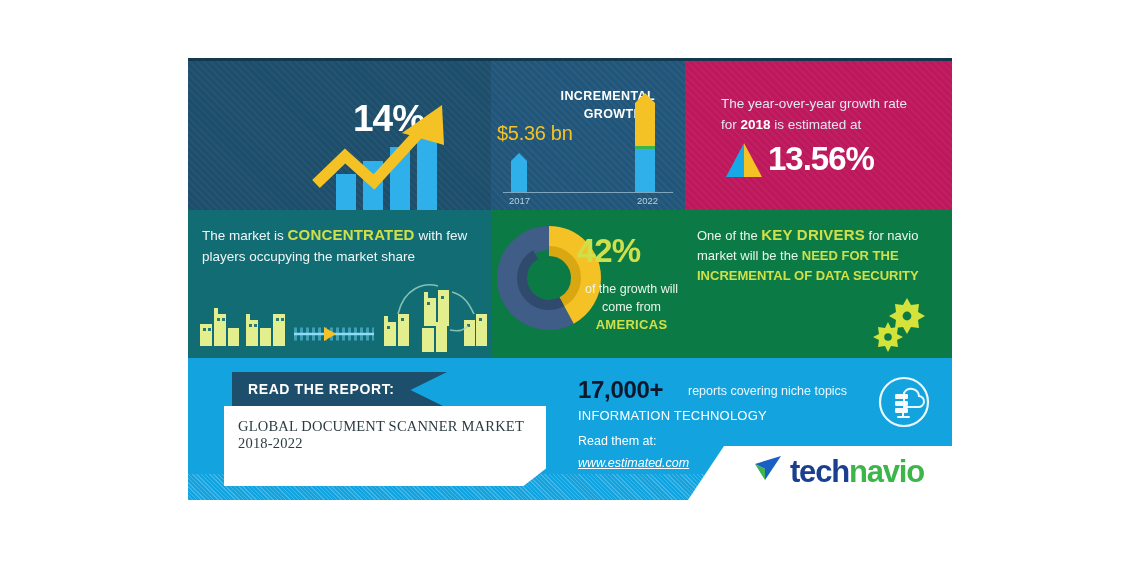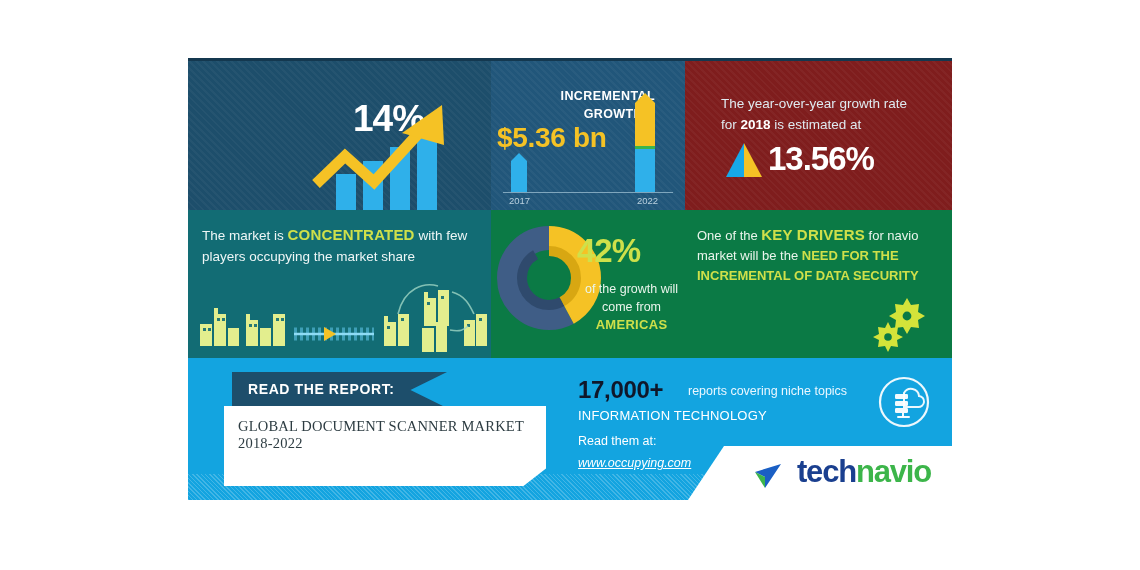--- a/index.html
+++ b/index.html
@@ -17,41 +17,41 @@
   
   .panel{position:absolute;box-sizing:border-box;overflow:hidden;}
   .txt{position:absolute;}
   b{font-weight:bold;}
 
   
   .p-cagr{left:0;top:0;width:303px;height:152px;background:#1d4e6b;
     border-top:3px solid #14384f;}
   .p-inc {left:303px;top:0;width:194px;height:152px;background:#21567a;
     border-top:3px solid #14384f;}
-  .p-yoy {left:497px;top:0;width:267px;height:152px;background:#7f1d1d;
+  .p-yoy {left:497px;top:0;width:267px;height:152px;background:#be185d;
     border-top:3px solid #14384f;}
   .hatch{
     position:absolute;inset:0;
     background-image:repeating-linear-gradient(45deg,
       rgba(255,255,255,.035) 0 2px, rgba(255,255,255,0) 2px 5px);
     pointer-events:none;
   }
 
   .cagr-lead{left:16px;top:22px;width:260px;color:#dfeaf0;font-size:13.5px;
     line-height:21px;letter-spacing:.1px;}
   .cagr-lead b{color:#ffffff;font-size:14px;}
   .cagr-num{left:165px;top:37px;color:#ffffff;font-size:37px;font-weight:bold;
     letter-spacing:-1px;}
 
   .inc-t1{left:14px;top:26px;width:150px;color:#ffffff;font-size:12.5px;
     font-weight:bold;line-height:18px;letter-spacing:.4px;text-align:right;}
   .inc-tri{display:inline-block;width:0;height:0;vertical-align:1px;
     border-left:8px solid #2fb0ea;border-top:5px solid transparent;
     border-bottom:5px solid transparent;margin-left:4px;}
-  .inc-val{left:6px;top:61px;color:#f5c225;font-size:28px;font-weight:bold;
+  .inc-val{left:6px;top:61px;color:#f5c225;font-size:20px;font-weight:normal;
     letter-spacing:-.3px;}
   .axis{position:absolute;left:12px;top:131px;width:170px;height:1px;
     background:#7fa6bd;}
   .yr{position:absolute;top:134px;color:#b9d0de;font-size:9.5px;}
   .yr17{left:18px;} .yr22{left:146px;}
 
   .yoy-lead{left:36px;top:32px;width:210px;color:#dfeaf0;font-size:13.5px;
     line-height:21px;}
   .yoy-lead b{color:#ffffff;}
   .yoy-num{left:83px;top:79px;color:#ffffff;font-size:33px;font-weight:bold;
@@ -99,21 +99,21 @@
   .count-sub{position:absolute;left:500px;top:26px;color:#eaf7ff;font-size:12.5px;}
   .sector{position:absolute;left:390px;top:50px;color:#ffffff;font-size:13px;
     letter-spacing:.2px;}
   .readat{position:absolute;left:390px;top:76px;color:#ffffff;font-size:12.5px;}
   .site{position:absolute;left:390px;top:98px;color:#ffffff;font-size:12.5px;
     font-style:italic;text-decoration:underline;}
 
   .whitewedge{position:absolute;left:500px;top:88px;width:264px;height:54px;
     background:#ffffff;clip-path:polygon(36px 0,100% 0,100% 100%,0 100%);}
   .logo-wrap{position:absolute;left:565px;top:96px;display:flex;
-    align-items:flex-end;gap:14px;}
+    align-items:flex-start;gap:7px;}
   .logo-text{font-size:31px;font-weight:bold;letter-spacing:-1.2px;}
   .logo-tech{color:#1a3f8f;} .logo-navio{color:#3cb54a;}
 
   .circ-icon{position:absolute;left:877px;top:375px;width:54px;height:54px;}
 </style>
 </head>
 <body>
 
 <div class="stage">
   <div class="info">
@@ -279,21 +279,21 @@
       <div class="ribbon"></div>
       <div class="ribbon-label">READ THE REPORT:</div>
 
       <div class="card"></div>
       <div class="card-title">GLOBAL DOCUMENT SCANNER MARKET 2018-2022</div>
 
       <div class="big-count">17,000+</div>
       <div class="count-sub">reports covering niche topics</div>
       <div class="sector">INFORMATION TECHNOLOGY</div>
       <div class="readat">Read them at:</div>
-      <div class="site">www.occupying.com</div>
+      <div class="site">www.estimated.com</div>
 
       <div class="whitewedge"></div>
       <div class="logo-wrap">
         <svg width="30" height="28">
           <polygon points="2,10 28,2 12,26 12,15" fill="#1a5fc4"></polygon>
           <polygon points="2,10 12,15 12,26" fill="#3cb54a"></polygon>
         </svg>
         <span class="logo-text"><span class="logo-tech">tech</span><span class="logo-navio">navio</span></span>
       </div>
     </div>

